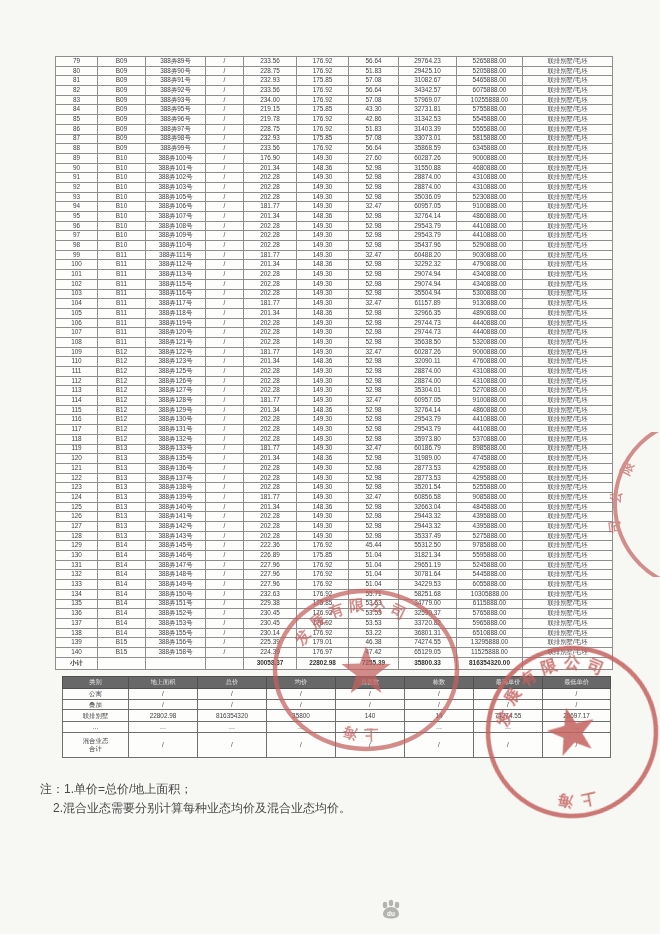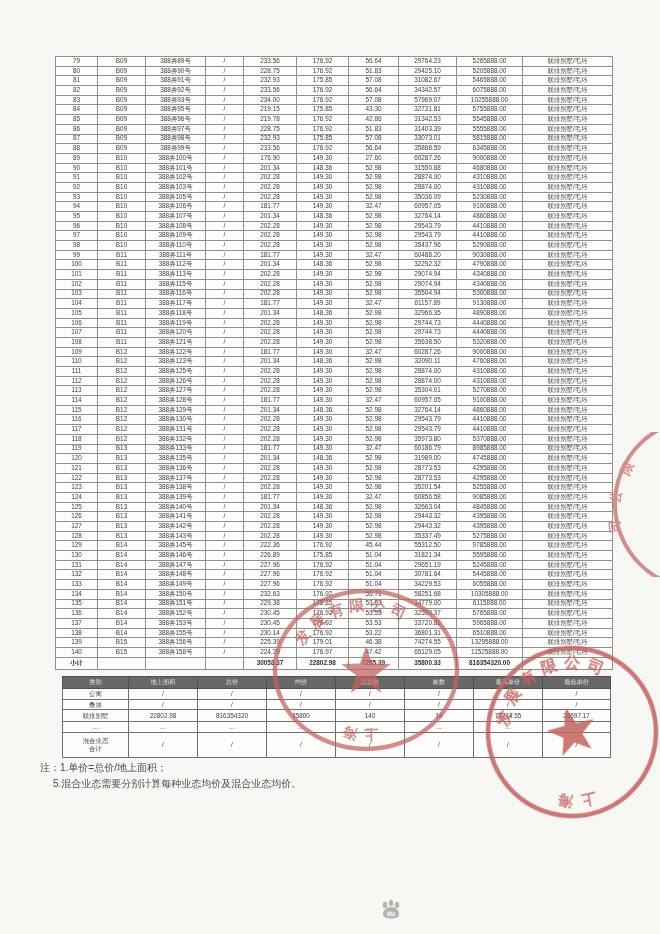--- a/index.html
+++ b/index.html
@@ -12,21 +12,21 @@
   .t1 tr.subtotal td{height:11px;font-weight:bold;color:#333;}
   
   .t2{position:absolute;left:62px;top:676px;width:548px;border-collapse:collapse;table-layout:fixed;background:#fdfdfc;}
   .t2 th{background:#686868;color:#e3e3e3;font-size:6.2px;font-weight:normal;height:11px;
          border:0.5px solid #4f4f4f;padding:0;overflow:hidden;white-space:nowrap;}
   .t2 td{border:0.5px solid #6f6f6f;font-size:6.4px;color:#3e3e42;text-align:center;
          padding:0;height:9.5px;line-height:1.1;overflow:hidden;white-space:pre-line;}
   .t2 tr.tall td{height:11px;}
   .t2 tr.grand td{height:24px;}
   
-  .notes{position:absolute;left:40px;top:760px;font-size:10px;color:#4a4a4a;line-height:1.6;}
+  .notes{position:absolute;left:40px;top:780px;font-size:12px;color:#4a4a4a;line-height:1.6;}
   .notes .l2{margin-left:13px;}
   
   .seal{position:absolute;pointer-events:none;}
   
   .wm-gray{position:absolute;left:403px;top:898px;font-size:16.5px;font-weight:bold;
            color:#b9b9b6;letter-spacing:0.5px;z-index:5;white-space:nowrap;}
   .wm-bold{position:absolute;left:446px;top:948px;font-size:19px;font-weight:700;color:#0c4a6e;
            letter-spacing:0.5px;z-index:6;white-space:nowrap;
            text-shadow:-1.5px -1.5px 0 #fff,1.5px -1.5px 0 #fff,-1.5px 1.5px 0 #fff,1.5px 1.5px 0 #fff,
                         0 -1.5px 0 #fff,0 1.5px 0 #fff,-1.5px 0 0 #fff,1.5px 0 0 #fff;}
@@ -883,21 +883,21 @@
           <td>/</td>
           <td>/</td>
           <td>/</td>
           <td>/</td>
         </tr>
       </tbody>
   </table>
 
   <div class="notes">
     <div class="l1">注：1.单价=总价/地上面积；</div>
-    <div class="l2">5.混合业态需要分别计算每种业态均价及混合业态均价。</div>
+    <div class="l2">2.混合业态需要分别计算每种业态均价及混合业态均价。</div>
   </div>
 
   <svg class="seal" style="left:271px;top:588px;" width="190" height="164" viewBox="0 0 190 164">
     <g opacity="0.72" style="filter:blur(0.5px)">
       <ellipse cx="95" cy="82" rx="91" ry="79" fill="none" stroke="#c4625f" stroke-width="4.5"></ellipse>
       <path fill="#c4625f" d="M95,58 l6.1,17.6 18.6,0.4 -14.8,11.2 5.4,17.8 -15.3,-10.6 -15.3,10.6 5.4,-17.8 -14.8,-11.2 18.6,-0.4 Z"></path>
       <path id="sealArcA" fill="none" d="M27,82 A68,60 0 1 1 163,82 A68,60 0 1 1 27,82"></path>
       <text font-size="15" fill="#c4625f" letter-spacing="5" font-weight="bold">
         <textPath href="#sealArcA" startOffset="6%">发展有限公司</textPath>
       </text>

